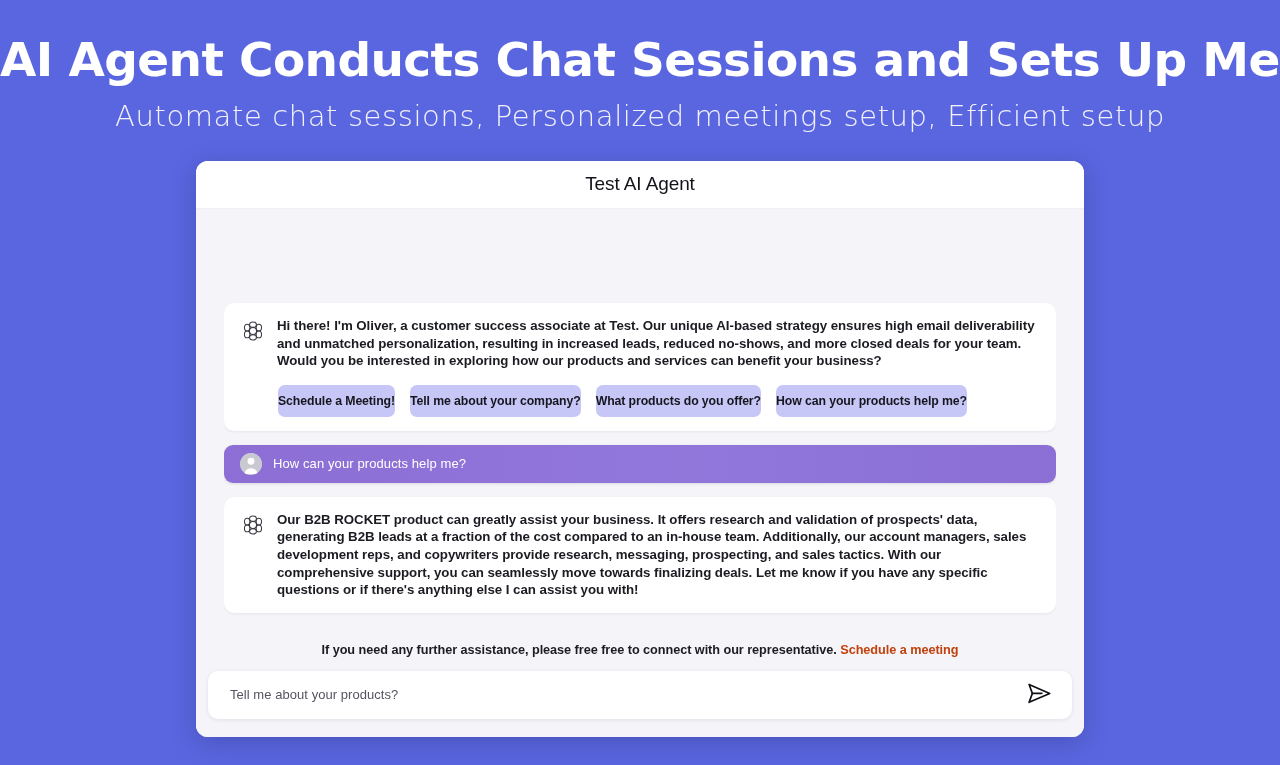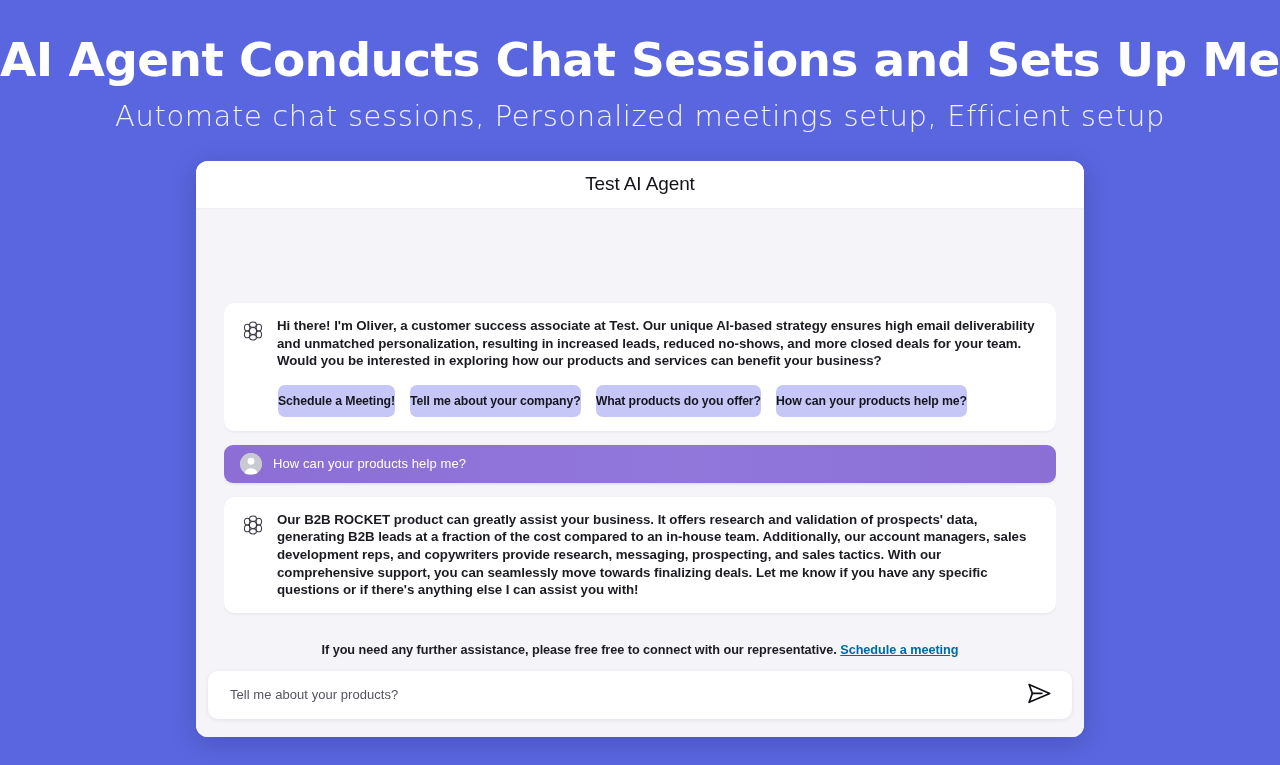--- a/index.html
+++ b/index.html
@@ -187,22 +187,21 @@
   .assist-line {
     text-align: center;
     font-size: 12.7px;
     font-weight: 700;
     color: #1b1b22;
     padding: 12px 0 14px;
     letter-spacing: -0.05px;
   }
 
   .assist-link {
-    color: #0369a1;
-    text-decoration: underline;
+    color: #c2410c;
     font-weight: 700;
     cursor: pointer;
   }
 
   
   .input-bar-wrap {
     padding: 0 12px 18px;
     background: #f5f4f8;
   }
 

